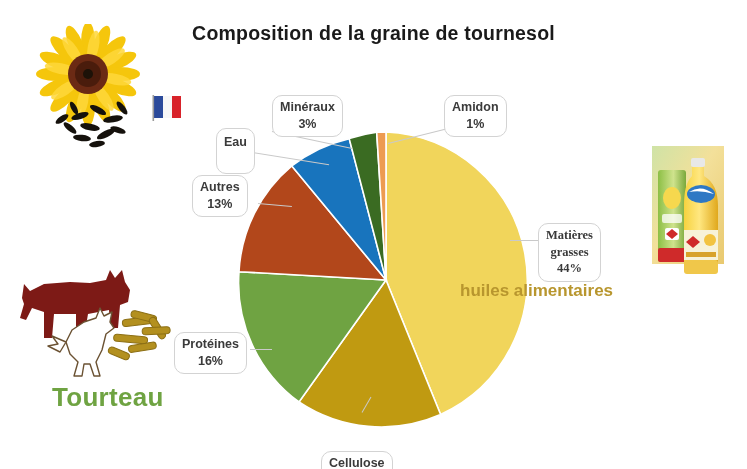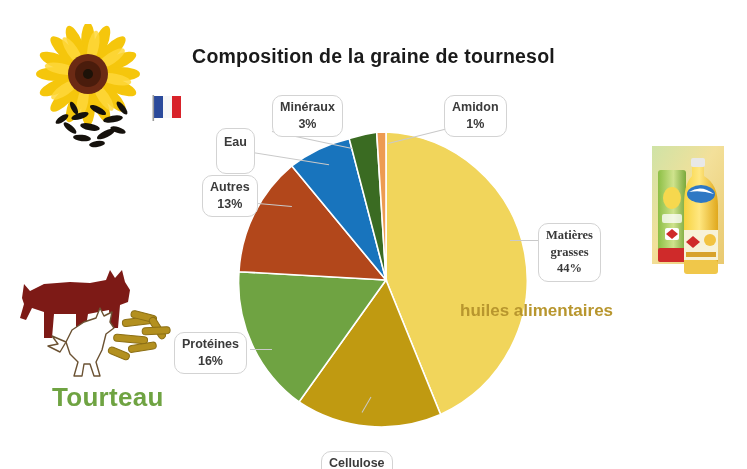--- a/index.html
+++ b/index.html
@@ -15,21 +15,20 @@
 
   
   .chart-title{
     position:absolute;
     left:0;top:22px;width:747px;
     text-align:center;
     font-size:19.5px;
     font-weight:bold;
     color:#1a1a1a;
     letter-spacing:.2px;
-    margin-top:23px;
   }
 
   
   .pie-wrap{position:absolute;left:236px;top:130px;width:300px;height:300px;}
   .pie-svg{display:block;width:300px;height:300px;overflow:visible;}
 
   
   .callout{
     position:absolute;
     background:#ffffff;
@@ -52,21 +51,20 @@
   
   .annot-oil{
     position:absolute;
     left:460px;top:281px;
     width:245px;
     font-size:17px;
     font-weight:bold;
     color:#b8962e;
     line-height:1.22;
     z-index:7;
-    margin-top:20px;
   }
   .annot-tourteau{
     position:absolute;
     left:52px;top:382px;
     font-size:26px;
     font-weight:bold;
     color:#6fa342;
     letter-spacing:.3px;
     z-index:7;
   }
@@ -252,21 +250,21 @@
 
   <div class="callout" style="left:444px;top:95px;">
     <span>Amidon</span>
     <span class="l2">1%</span>
   </div>
 
   <div class="callout" style="left:216px;top:128px;padding-top:5px;padding-bottom:22px;">
     <span>Eau</span>
   </div>
 
-  <div class="callout" style="left:202px;top:175px;">
+  <div class="callout" style="left:192px;top:175px;">
     <span>Autres</span>
     <span class="l2">13%</span>
   </div>
 
   <div class="callout" style="left:538px;top:223px;font-family:Liberation Serif, serif;">
     <span>Matières</span>
     <span class="l2">grasses</span>
     <span class="l2">44%</span>
   </div>
 

